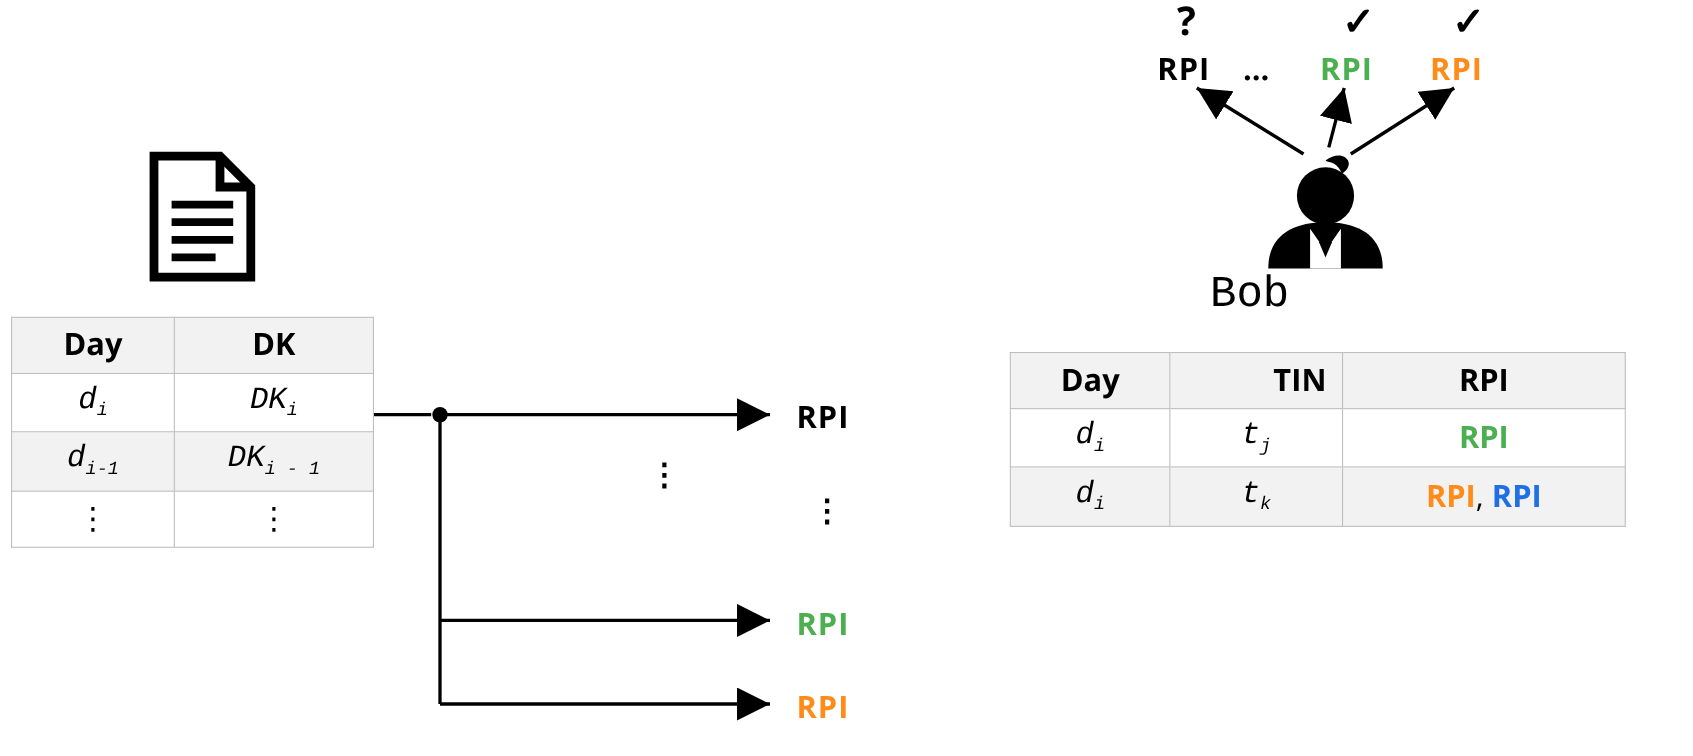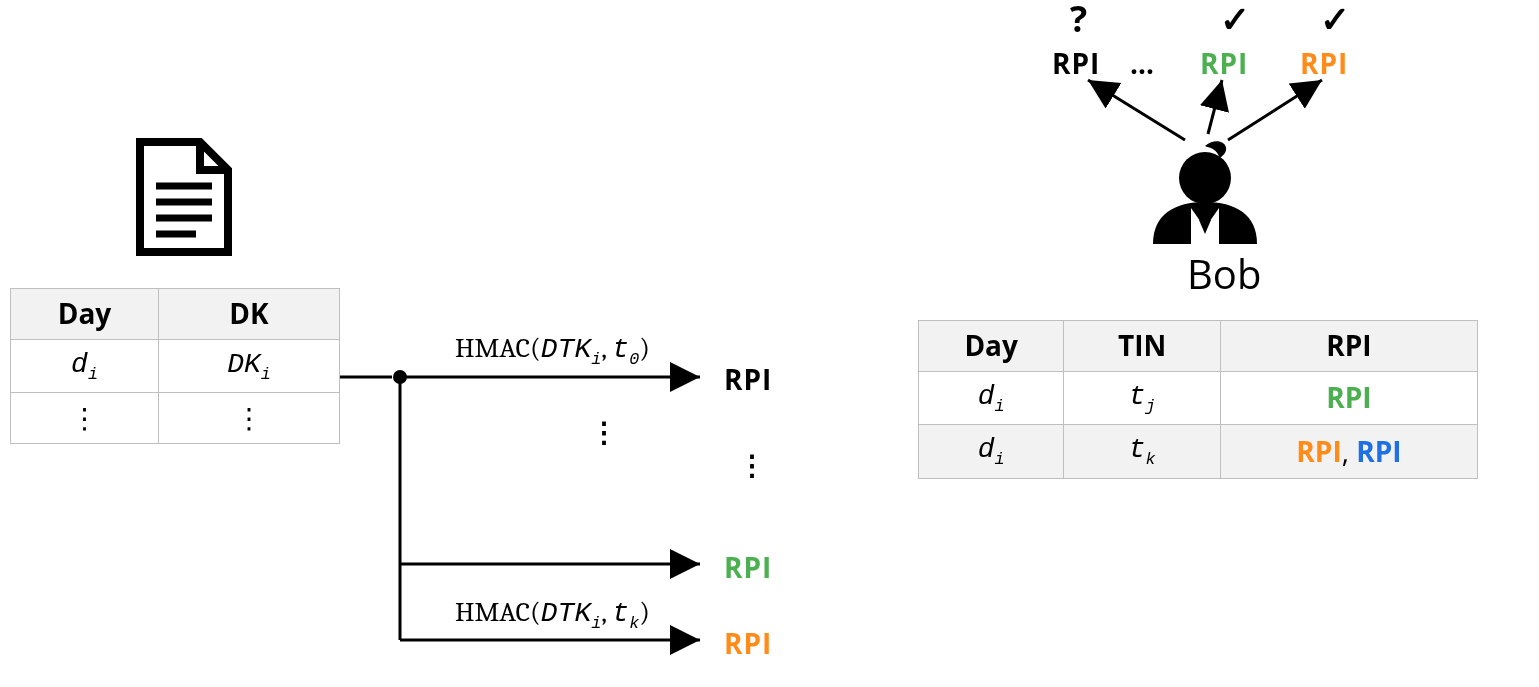--- a/index.html
+++ b/index.html
@@ -136,56 +136,58 @@
       <th>DK</th>
     </tr>
     <tr class="plain">
       <td class="serif">
         <span>d</span><span class="sub">i</span>
       </td>
       <td class="serif">
         <span>DK</span><span class="sub">i</span>
       </td>
     </tr>
+    <tr class="alt">
+      <td class="serif">
+        <span>d</span><span class="sub">i-1</span>
+      </td>
+      <td class="serif">
+        <span>DK</span><span class="sub">i - 1</span>
+      </td>
+    </tr>
     <tr class="plain">
       <td>⋮</td>
       <td>⋮</td>
     </tr>
   </tbody>
     </table>
 
-  <div class="hmac" style="left:455px; top:332px;">
-    <span>HMAC(</span><span class="serif"><span>DTK</span><span class="sub">i</span></span><span>, </span><span class="serif"><span>t</span><span class="sub">0</span></span><span>)</span>
-  </div>
-  <div class="hmac" style="left:455px; top:596px;">
-    <span>HMAC(</span><span class="serif"><span>DTK</span><span class="sub">i</span></span><span>, </span><span class="serif"><span>t</span><span class="sub">k</span></span><span>)</span>
-  </div>
 
   <div class="rpi" style="left:724px; top:360px;">RPI</div>
   <div class="dots" style="left:590px; top:412px;">⋮</div>
   <div class="dots" style="left:738px; top:445px;">⋮</div>
   <div class="rpi green" style="left:724px; top:548px;">RPI</div>
   <div class="rpi orange" style="left:724px; top:624px;">RPI</div>
 
   <div class="marks" style="left:1070px; top:-6px;">?</div>
   <div class="marks" style="left:1220px; top:-6px;">✓</div>
   <div class="marks" style="left:1320px; top:-6px;">✓</div>
 
   <div class="rpi" style="left:1052px; top:44px;">RPI</div>
   <div class="dots" style="left:1130px; top:44px;">…</div>
   <div class="rpi green" style="left:1200px; top:44px;">RPI</div>
   <div class="rpi orange" style="left:1300px; top:44px;">RPI</div>
 
-  <div class="boblabel" style="left:1187px; top:246px;">Bob</div>
+  <div class="boblabel" style="left:1100px; top:246px;font-family:Liberation Mono, monospace;">Bob</div>
 
   <table class="tbl" style="left:918px; top:320px; width:560px;">
     <tbody>
         <tr>
       <th style="width:26%;">Day</th>
-      <th style="width:28%;">TIN</th>
+      <th style="width:28%;text-align:right;">TIN</th>
       <th>RPI</th>
     </tr>
     <tr class="plain">
       <td class="serif"><span>d</span><span class="sub">i</span></td>
       <td class="serif"><span>t</span><span class="sub">j</span></td>
       <td>
         <span class="green">RPI</span>
       </td>
     </tr>
     <tr class="alt">

